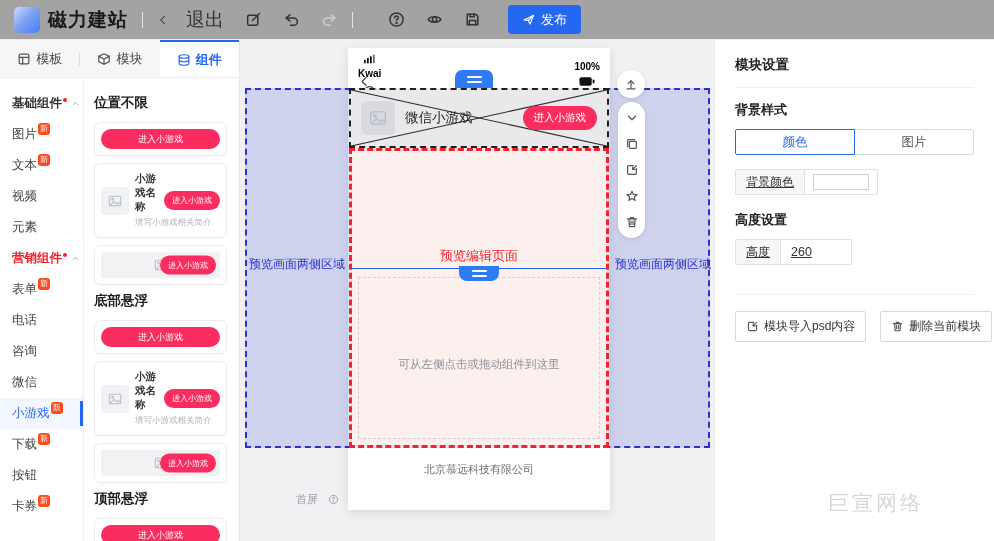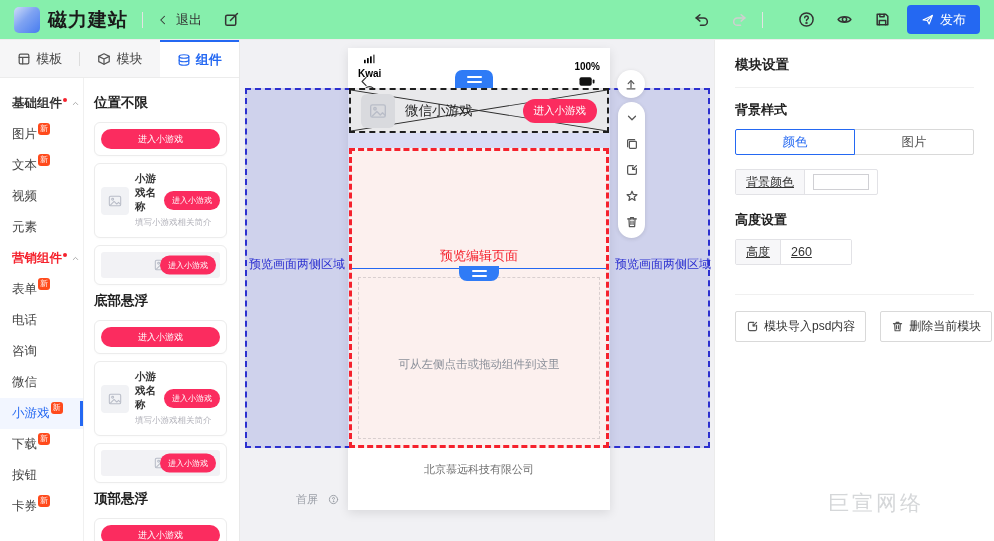--- a/index.html
+++ b/index.html
@@ -1,31 +1,31 @@
 <!DOCTYPE html>
 <html><head>
 <meta charset="utf-8">
 <style>
   * { margin:0; padding:0; box-sizing:border-box; }
   html,body { width:994px; height:541px; overflow:hidden; background:#fff;
     font-family:"Liberation Sans","DejaVu Sans",sans-serif; color:#333; }
   .app { position:relative; width:994px; height:541px; }
 
   
-  .topbar { height:40px; display:flex; align-items:center; justify-content:space-between;
-    padding:0 14px; border-bottom:1px solid #ededed; background:#86efac; }
+  .topbar { height:40px; display:flex; align-items:center; 
+    padding:0 14px; border-bottom:1px solid #ededed; background:#a3a3a3; }
   .tb-left, .tb-right { display:flex; align-items:center; }
   .logo-mark { width:26px; height:26px; border-radius:5px;
     background:linear-gradient(135deg,#cfdcf8 0%,#7fa3f2 45%,#477cf0 100%); filter:blur(.6px); }
   .app-title { font-size:19px; font-weight:bold; color:#1a1a1a; margin-left:8px; letter-spacing:1px; }
   .vdiv { width:1px; height:16px; background:#e3e3e3; margin:0 14px; }
-  .exit { display:flex; align-items:center; gap:7px; font-size:13px; color:#333; cursor:pointer; }
+  .exit { display:flex; align-items:center; gap:17px; font-size:19px; color:#333; cursor:pointer; }
   .tb-icon { width:18px; height:18px; display:flex; align-items:center; justify-content:center; margin-left:20px; }
   .tb-icon svg { width:17px; height:17px; }
-  .publish-btn { margin-left:16px; height:29px; padding:0 14px; background:#2468f2; color:#fff;
+  .publish-btn { margin-left:27px; height:29px; padding:0 14px; background:#2468f2; color:#fff;
     border:none; border-radius:4px; font-size:13px; display:flex; align-items:center; gap:6px; cursor:pointer; }
 
   
   .main { display:flex; height:501px; }
 
   
   .sidebar { width:240px; flex-shrink:0; border-right:1px solid #e9e9e9; display:flex; flex-direction:column; }
   .tabs { height:38px; display:flex; background:#f6f6f7; border-bottom:1px solid #ececec; flex-shrink:0; }
   .tab { flex:1; display:flex; align-items:center; justify-content:center; gap:5px; font-size:13px;
     color:#444; cursor:pointer; position:relative; }
@@ -76,21 +76,21 @@
   .sb-left svg, .sb-right svg { height:11px; }
   .phone-back { position:absolute; left:10px; top:26px; width:14px; height:14px; cursor:pointer; }
   .phone-back svg { width:13px; height:13px; }
   .company { position:absolute; left:0; right:0; top:414px; text-align:center; font-size:11px; color:#707070; }
 
   .blue-zone { position:absolute; left:5px; top:48px; width:465px; height:360px;
     border:2px dashed #2c30cf; background:rgba(118,130,216,0.28); }
   .side-label { position:absolute; top:216px; font-size:12px; color:#2b2fd0; white-space:nowrap; }
   .side-label.left { left:9px; } .side-label.right { right:3px; }
 
-  .module { position:absolute; left:109px; top:48px; width:260px; height:45px;
+  .module { position:absolute; left:109px; top:48px; width:260px; height:60px;
     border:2px dashed #1f1f1f; background:#e9e9eb; cursor:pointer; }
   .module .xlines { position:absolute; left:0; top:0; width:100%; height:100%; }
   .mod-content { position:relative; display:flex; align-items:center; height:100%; padding:0 10px; gap:10px; }
   .mod-img { width:34px; height:34px; background:#d9dade; border-radius:6px;
     display:flex; align-items:center; justify-content:center; }
   .mod-img svg { width:18px; height:18px; }
   .mod-title { font-size:13.5px; color:#1d1d1d; }
   .mod-pill { margin-left:auto; background:#fb2c5f; color:#fff; font-size:10.5px; padding:5px 11px;
     border-radius:13px; cursor:pointer; white-space:nowrap; }
 

